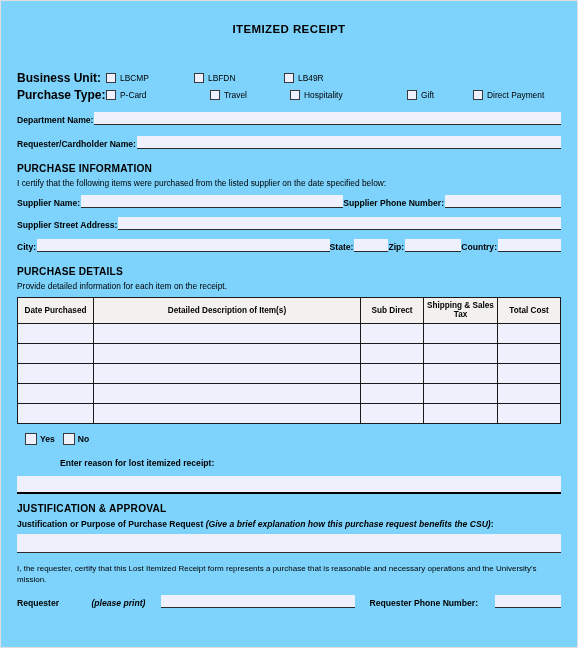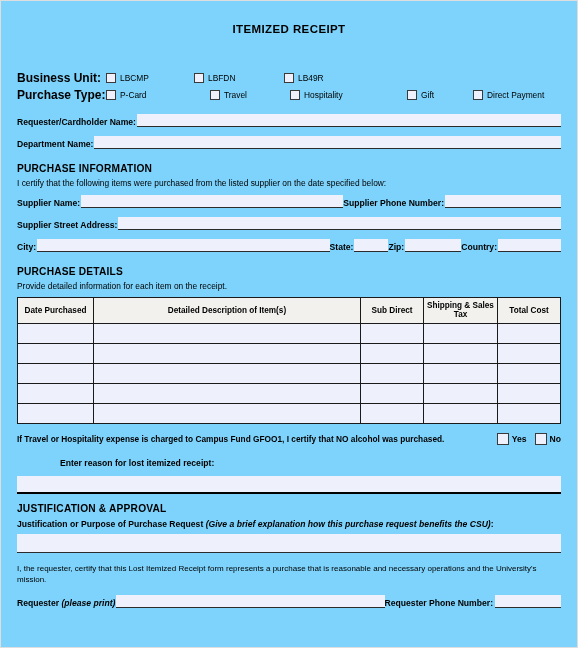--- a/index.html
+++ b/index.html
@@ -182,20 +182,21 @@
     font-weight: normal;
     margin-top: 10px;
     line-height: 1.45;
   }
   .reqrow {
     display: flex;
     align-items: flex-end;
     font-size: 8.6px;
     font-weight: bold;
     margin-top: 9px;
+    gap: 15px;
   }
   .reqrow .ital { font-style: italic; }
   .tail-fill {
     flex: 0 0 66px;
     height: 12px;
     background: #eef0fb;
     border-bottom: 1px solid #2b2b2b;
     margin-left: 2px;
   }
 </style>
@@ -244,27 +245,27 @@
           <span class="cblabel">Gift</span>
         </span>
         <span class="cbitem">
           <span class="cbox"></span>
           <span class="cblabel">Direct Payment</span>
         </span>
       </div>
 
     </div>
 
+    <div class="fieldrow">
+      <span class="lbl">Department Name:</span>
+      <span class="fill"></span>
+    </div>
+
     <div class="fieldrow" style="margin-top:11px">
       <span class="lbl">Requester/Cardholder Name:</span>
-      <span class="fill"></span>
-    </div>
-
-    <div class="fieldrow">
-      <span class="lbl">Department Name:</span>
       <span class="fill"></span>
     </div>
 
     <div class="section-head">PURCHASE INFORMATION</div>
     <div class="section-sub">I certify that the following items were purchased from the listed supplier on the date specified below:</div>
 
     <div class="fieldrow" style="margin-top:7px">
       <span class="lbl">Supplier Name:</span>
       <span class="fill"></span>
       <span class="lbl">Supplier Phone Number:</span>
@@ -340,21 +341,20 @@
           <td></td>
           <td></td>
           <td></td>
           <td></td>
           <td></td>
         </tr>
       </tbody>
     </table>
 
     <div class="certify">
-      <span class="ctext">If Travel or Hospitality expense is charged to Campus Fund GFOO1, I certify that NO alcohol was purchased.</span>
       <span class="cbox"></span>
       <span class="ylabel">Yes</span>
       <span class="cbox"></span>
       <span class="ylabel">No</span>
     </div>
 
     <div class="reason-label">Enter reason for lost itemized receipt:</div>
     <div class="reason-box"></div>
     <div class="divider"></div>
 

